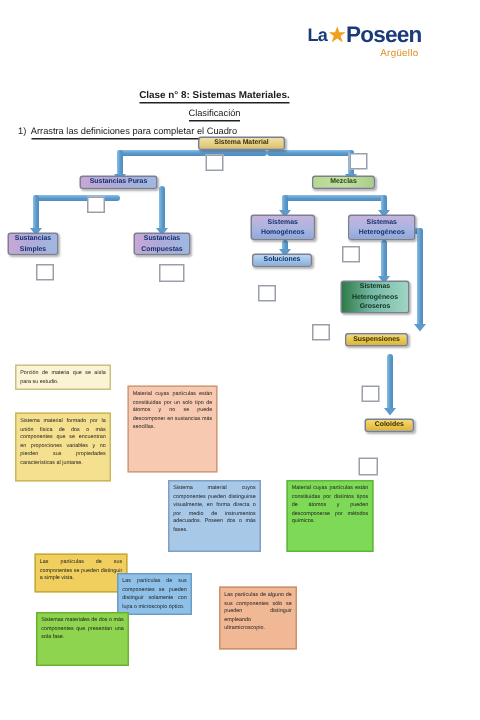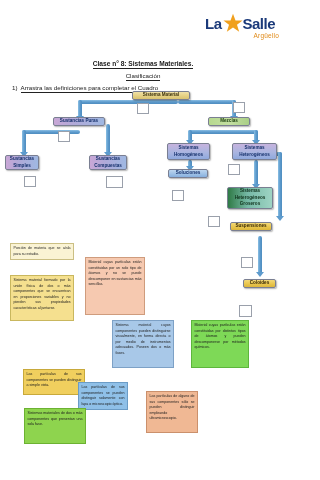--- a/index.html
+++ b/index.html
@@ -9,21 +9,21 @@
     font-family:"Liberation Sans", sans-serif;
     position:relative;
     overflow:hidden;
     color:#1a1a1a;
   }
   .page{position:absolute;inset:0;}
 
   
   .logo{position:absolute;left:205px;top:12px;width:76px;height:30px;}
   .logo-row{display:flex;align-items:center;height:22px;}
-  .logo-la{font-size:15px;font-weight:bold;color:#1b3a7a;letter-spacing:-0.5px;line-height:15px;}
+  .logo-la{font-size:12px;font-weight:bold;color:#1b3a7a;letter-spacing:-0.5px;line-height:15px;}
   .logo-star{width:20px;height:20px;margin:0 0px 0 1px;display:block;}
   .logo-salle{font-size:15px;font-weight:bold;color:#1b3a7a;letter-spacing:-0.5px;line-height:15px;}
   .logo-sub{font-size:6.5px;color:#e08a18;text-align:right;margin-top:-2px;padding-right:2px;letter-spacing:0.2px;}
 
   
   .title{position:absolute;left:0;top:60px;width:286px;text-align:center;
          font-size:6.6px;font-weight:bold;}
   .title span{border-bottom:1px solid #222;padding-bottom:1px;}
   .subtitle{position:absolute;left:0;top:72px;width:286px;text-align:center;font-size:6.2px;}
   .subtitle span{border-bottom:1px solid #222;padding-bottom:1px;}
@@ -95,21 +95,21 @@
 <body>
 
 <div class="page">
 
   <div class="logo">
     <div class="logo-row">
       <span class="logo-la">La</span>
       <svg class="logo-star" viewBox="0 0 24 24">
         <polygon points="12,1 15,9 23.5,9 16.8,14 19.4,22.5 12,17.4 4.6,22.5 7.2,14 0.5,9 9,9" fill="#f0a01e"></polygon>
       </svg>
-      <span class="logo-salle">Salle</span>
+      <span class="logo-salle">Poseen</span>
     </div>
     <div class="logo-sub">Argüello</div>
   </div>
 
   <div class="title">
     <span>Clase n° 8: Sistemas Materiales.</span>
   </div>
   <div class="subtitle">
     <span>Clasificación</span>
   </div>

